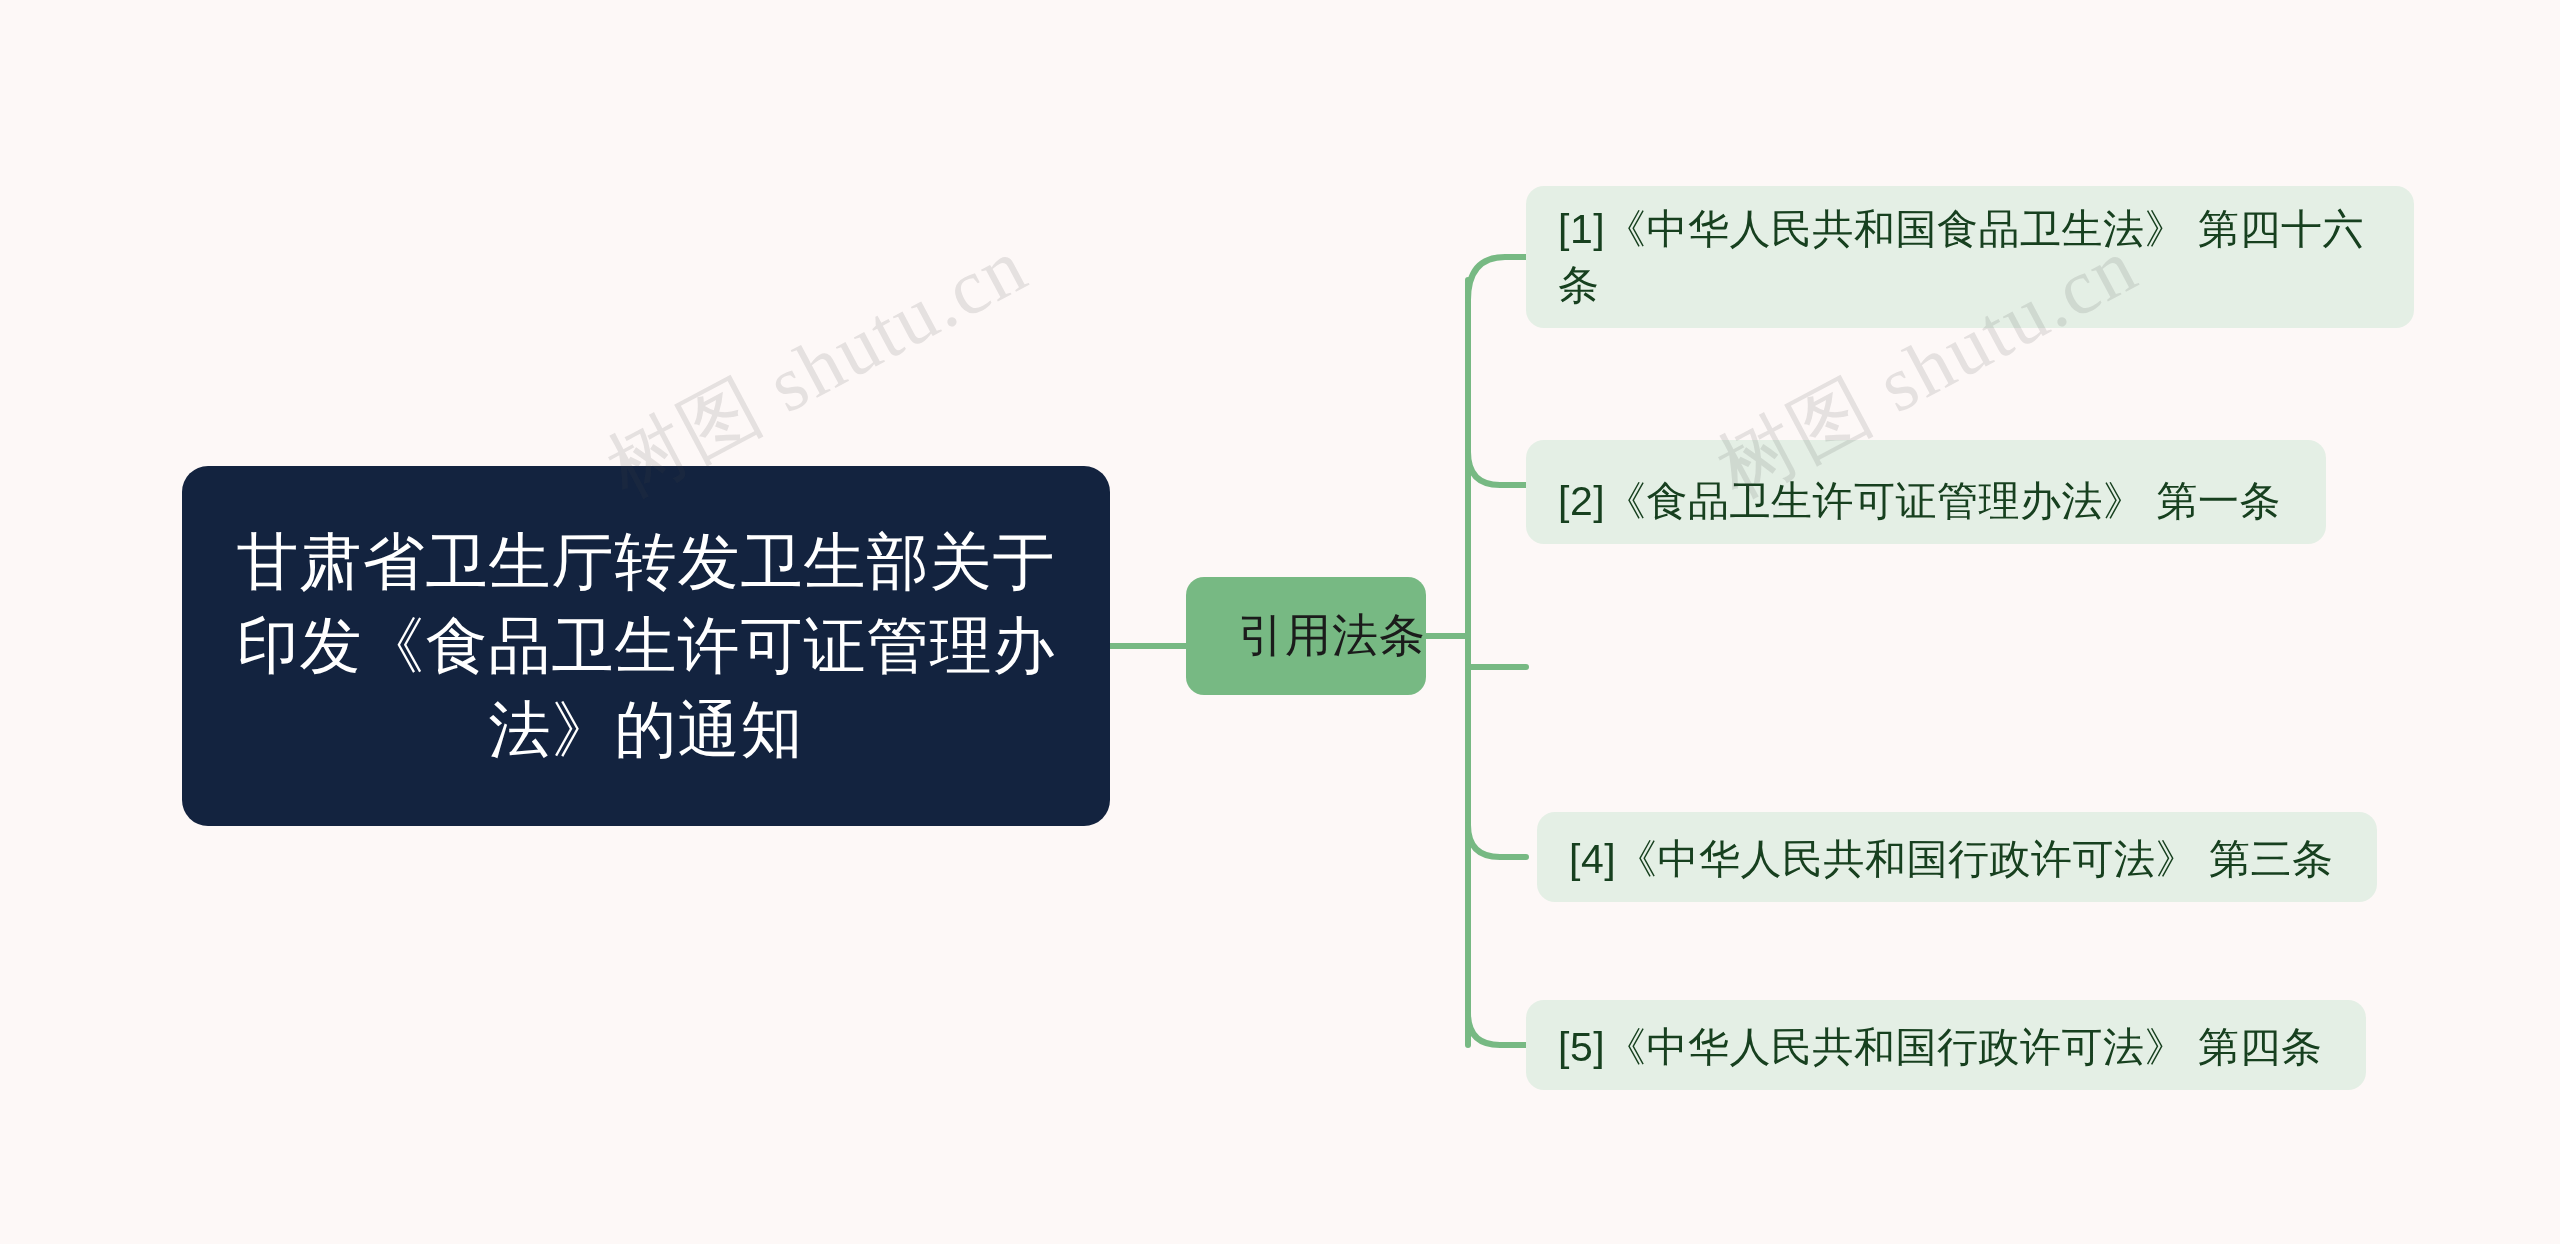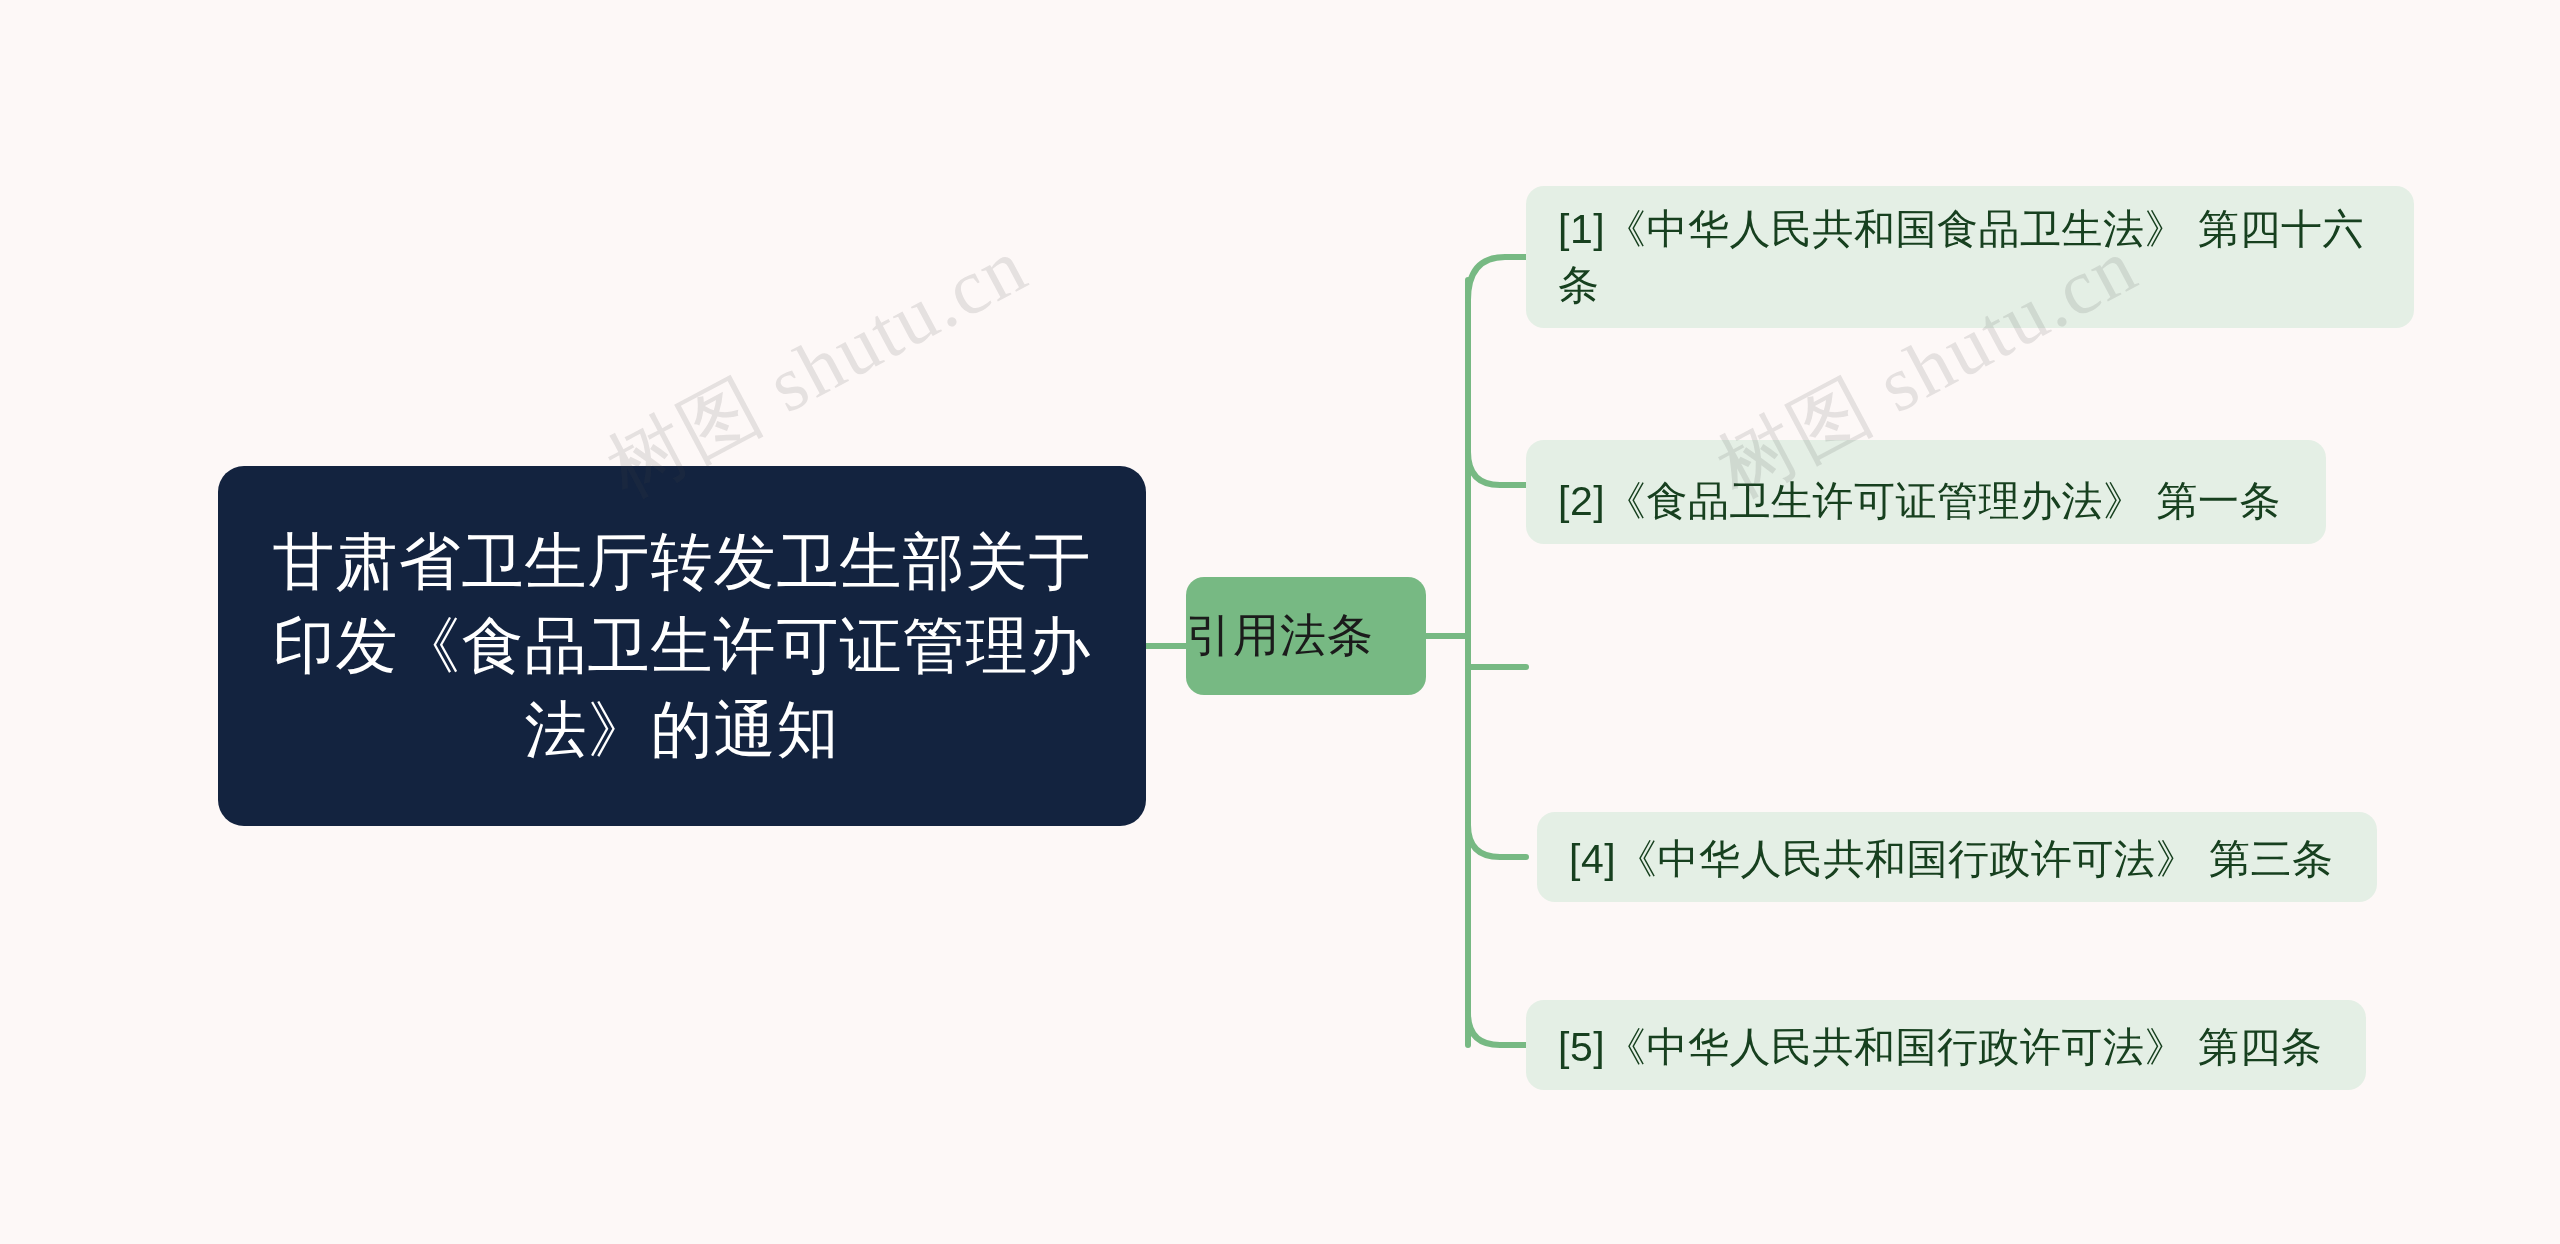--- a/index.html
+++ b/index.html
@@ -66,41 +66,40 @@
     left: 182px;
     top: 466px;
     width: 928px;
     height: 360px;
     background: #13233f;
     border-radius: 26px;
     display: flex;
     align-items: center;
     justify-content: center;
     padding: 18px 36px;
-    margin-left: 36px;
   }
   .root-node .label {
     color: #ffffff;
     font-size: 62px;
     line-height: 1.36;
     text-align: center;
     letter-spacing: 1px;
     word-break: break-all;
   }
 
   .branch-node {
     left: 1186px;
     top: 577px;
     width: 240px;
     height: 118px;
     background: #77b983;
     border-radius: 18px;
     display: flex;
     align-items: center;
-    justify-content: flex-start;
+    justify-content: flex-end;
   }
   .branch-node .label {
     color: #1b1b1b;
     font-size: 46px;
     line-height: 1.25;
     letter-spacing: 1px;
     white-space: nowrap;
   }
 
   .leaf-node {

